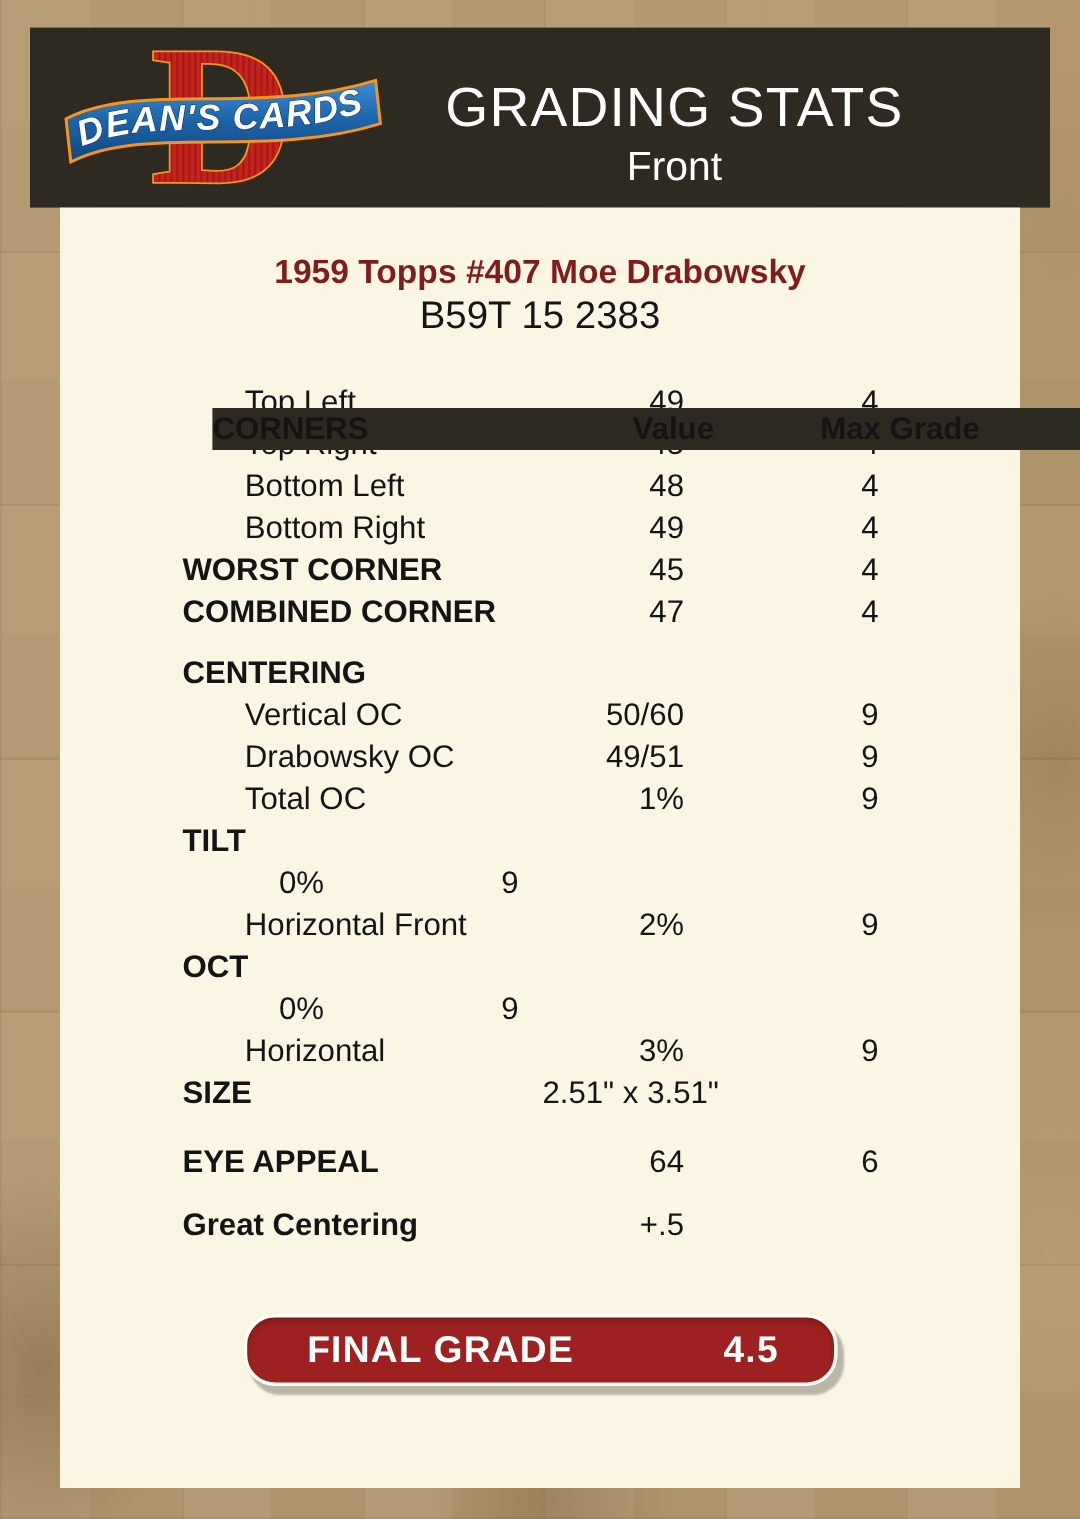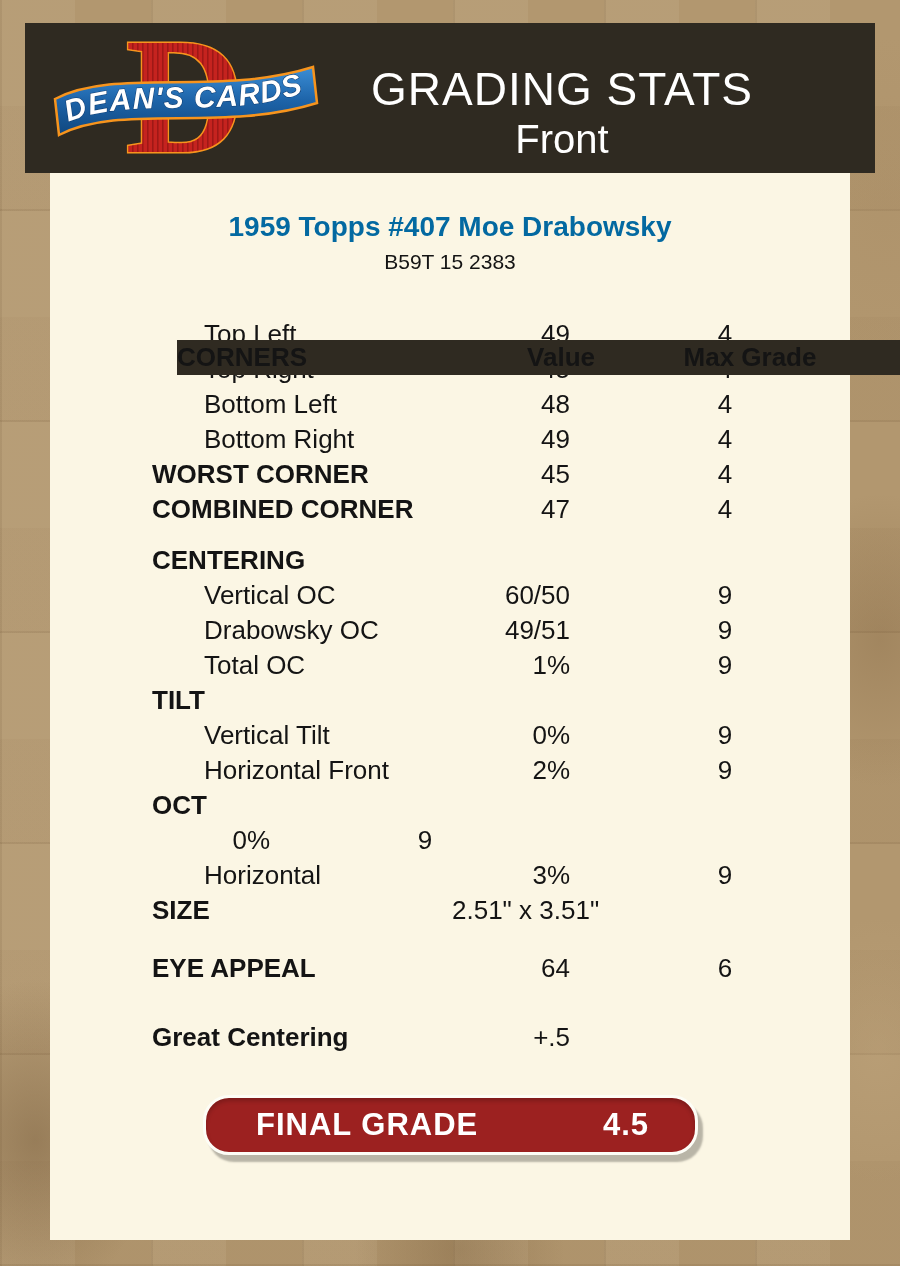--- a/index.html
+++ b/index.html
@@ -22,32 +22,32 @@
     position:absolute;left:25px;top:23px;width:850px;height:150px;
     background:#2f2a21;
   }
   .logo-wrap{position:absolute;left:22px;top:8px;width:275px;height:135px;}
   .htitles{
     position:absolute;left:227px;top:0;width:620px;height:150px;
     display:flex;flex-direction:column;align-items:center;
     padding-top:40px;box-sizing:border-box;gap:4px;color:#ffffff;
   }
   .htitle{font-size:46px;line-height:52px;font-weight:400;letter-spacing:1px;white-space:nowrap;}
-  .hsub{font-size:40px;line-height:40px;font-weight:400;}
+  .hsub{font-size:34px;line-height:40px;font-weight:400;}
   .panel{
     position:absolute;left:50px;top:173px;width:800px;height:1067px;
     background:#fbf6e4;
   }
   .cardtitle{
     position:absolute;top:39px;left:0;width:100%;text-align:center;
-    font-size:28px;line-height:30px;font-weight:bold;color:#0369a1;white-space:nowrap;
+    font-size:28px;line-height:30px;font-weight:bold;color:#7f1d1d;white-space:nowrap;
   }
   .cardcode{
     position:absolute;top:74px;left:0;width:100%;text-align:center;
-    font-size:21px;line-height:30px;color:#141414;
+    font-size:32px;line-height:30px;color:#141414;
   }
   .gtable{position:absolute;left:102px;top:144px;width:728px;}
   .row{display:flex;align-items:center;height:35px;font-size:26px;color:#141414;}
   .c-label{width:300px;white-space:nowrap;}
   .c-value{width:118px;text-align:right;white-space:nowrap;}
   .c-max{width:310px;text-align:center;white-space:nowrap;}
   .row.header .c-label,.row.header .c-value,.row.header .c-max{font-weight:bold;}
   .row.section .c-label{font-weight:bold;}
   .row.item .c-label{padding-left:52px;box-sizing:border-box;}
   .grade{
@@ -132,40 +132,39 @@
         <span class="c-value">47</span>
         <span class="c-max">4</span>
       </div>
       <div class="row section" style="margin-top: 16px; justify-content: center;">
         <span class="c-label">CENTERING</span>
         <span class="c-value"></span>
         <span class="c-max"></span>
       </div>
       <div class="row item">
         <span class="c-label">Vertical OC</span>
-        <span class="c-value">60/50</span>
+        <span class="c-value">50/60</span>
         <span class="c-max">9</span>
       </div>
       <div class="row item">
         <span class="c-label">Drabowsky OC</span>
         <span class="c-value">49/51</span>
         <span class="c-max">9</span>
       </div>
       <div class="row item">
         <span class="c-label">Total OC</span>
         <span class="c-value">1%</span>
         <span class="c-max">9</span>
       </div>
       <div class="row section">
         <span class="c-label">TILT</span>
         <span class="c-value"></span>
         <span class="c-max"></span>
       </div>
       <div class="row item">
-        <span class="c-label">Vertical Tilt</span>
         <span class="c-value">0%</span>
         <span class="c-max">9</span>
       </div>
       <div class="row item">
         <span class="c-label">Horizontal Front</span>
         <span class="c-value">2%</span>
         <span class="c-max">9</span>
       </div>
       <div class="row section">
         <span class="c-label">OCT</span>
@@ -184,21 +183,21 @@
       <div class="row section">
         <span class="c-label">SIZE</span>
         <span class="c-value">2.51" x 3.51"</span>
         <span class="c-max"></span>
       </div>
       <div class="row section" style="margin-top: 23px;">
         <span class="c-label">EYE APPEAL</span>
         <span class="c-value">64</span>
         <span class="c-max">6</span>
       </div>
-      <div class="row section" style="margin-top: 34px;">
+      <div class="row section" style="margin-top: 17px;">
         <span class="c-label">Great Centering</span>
         <span class="c-value">+.5</span>
         <span class="c-max"></span>
       </div>
     </div>
 
   <div class="grade">
     <span>FINAL GRADE</span>
     <span>4.5</span>
   </div>

